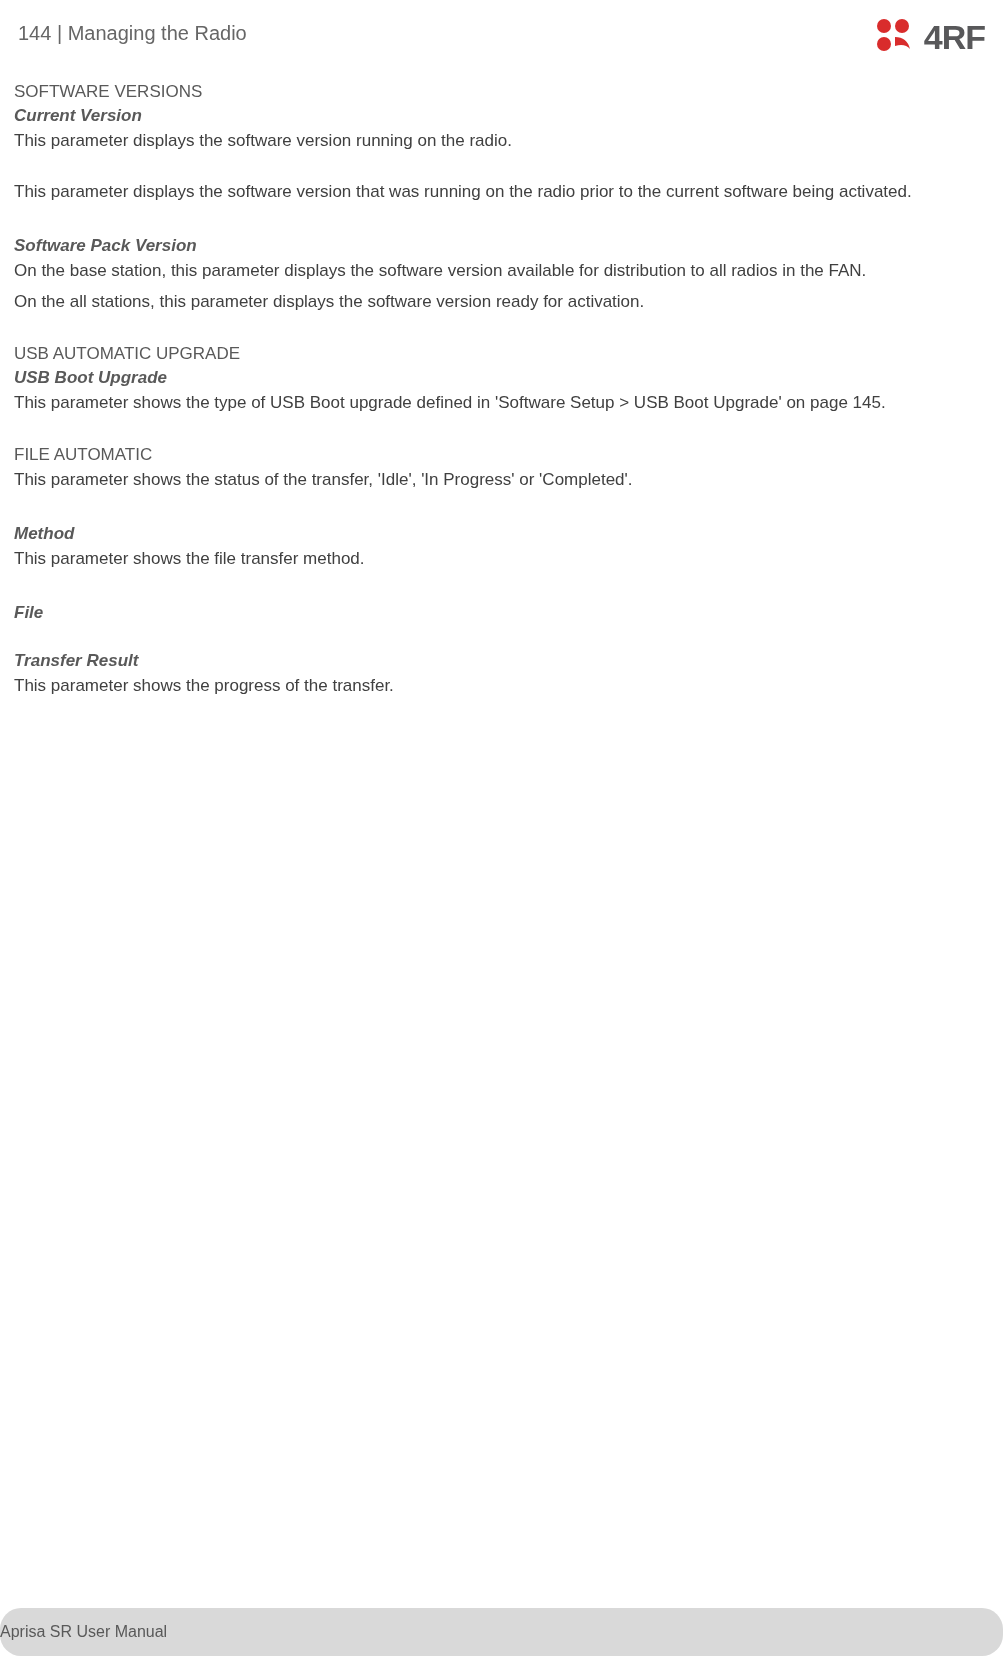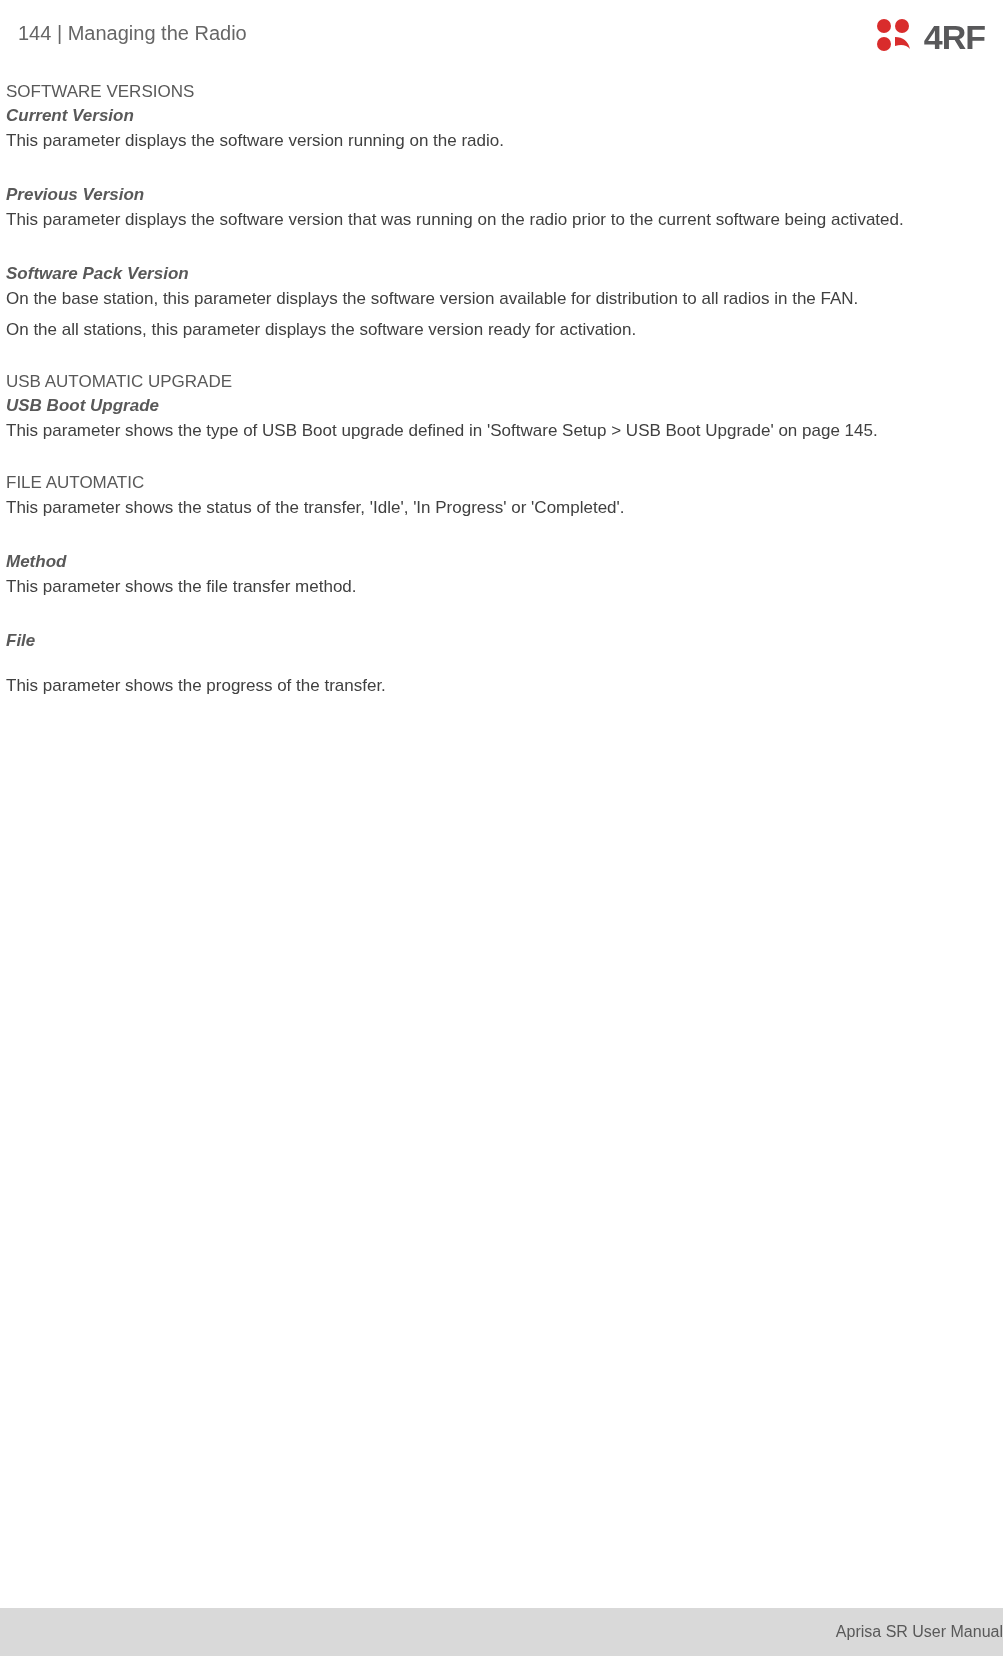--- a/index.html
+++ b/index.html
@@ -37,21 +37,21 @@
       position: relative;
     }
     .logo-text {
       font-size: 34px;
       font-weight: bold;
       color: #58585a;
       letter-spacing: -1px;
       font-family: Arial, sans-serif;
     }
     .content {
-      padding: 22px 14px 0 6px;
+      padding: 22px 14px 0 14px;
     }
     .section-heading {
       font-size: 17px;
       color: #595959;
       margin-top: 2px;
       margin-bottom: 4px;
       font-weight: normal;
     }
     .subsection-heading {
       font-size: 17px;
@@ -73,23 +73,24 @@
     }
     .footer {
       position: absolute;
       bottom: 0;
       left: 0;
       right: 0;
       background: #d9d9d9;
       height: 48px;
       display: flex;
       align-items: center;
-      justify-content: flex-end;
+      justify-content: flex-start;
       font-size: 16px;
       color: #595959;
+      border-radius: 21px;
     }
   </style>
 </head>
 <body>
 
 <div class="page-header">
   <div class="header-text">
     <span>144</span><span>  |  </span><span>Managing the Radio</span>
   </div>
   <div class="logo">
@@ -106,21 +107,20 @@
 </div>
 
 <div class="content">
   <div class="section-heading">SOFTWARE VERSIONS</div>
 
   <div class="subsection-heading">Current Version</div>
   <div class="body-text">This parameter displays the software version running on the radio.</div>
 
   <div class="spacer"></div>
 
-  <div class="subsection-heading">Previous Version</div>
   <div class="body-text">This parameter displays the software version that was running on the radio prior to the current software being activated.</div>
 
   <div class="spacer"></div>
 
   <div class="subsection-heading">Software Pack Version</div>
   <div class="body-text">On the base station, this parameter displays the software version available for distribution to all radios in the FAN.</div>
   <div class="body-text">On the all stations, this parameter displays the software version ready for activation.</div>
 
   <div class="spacer"></div>
 
@@ -139,18 +139,19 @@
 
   <div class="subsection-heading">Method</div>
   <div class="body-text">This parameter shows the file transfer method.</div>
 
   <div class="spacer"></div>
 
   <div class="subsection-heading">File</div>
 
   <div class="spacer"></div>
 
+  <div class="subsection-heading">Transfer Result</div>
   <div class="body-text">This parameter shows the progress of the transfer.</div>
 </div>
 
 <div class="footer">
   <span>Aprisa SR User Manual</span>
 </div>
 
 </body></html>

